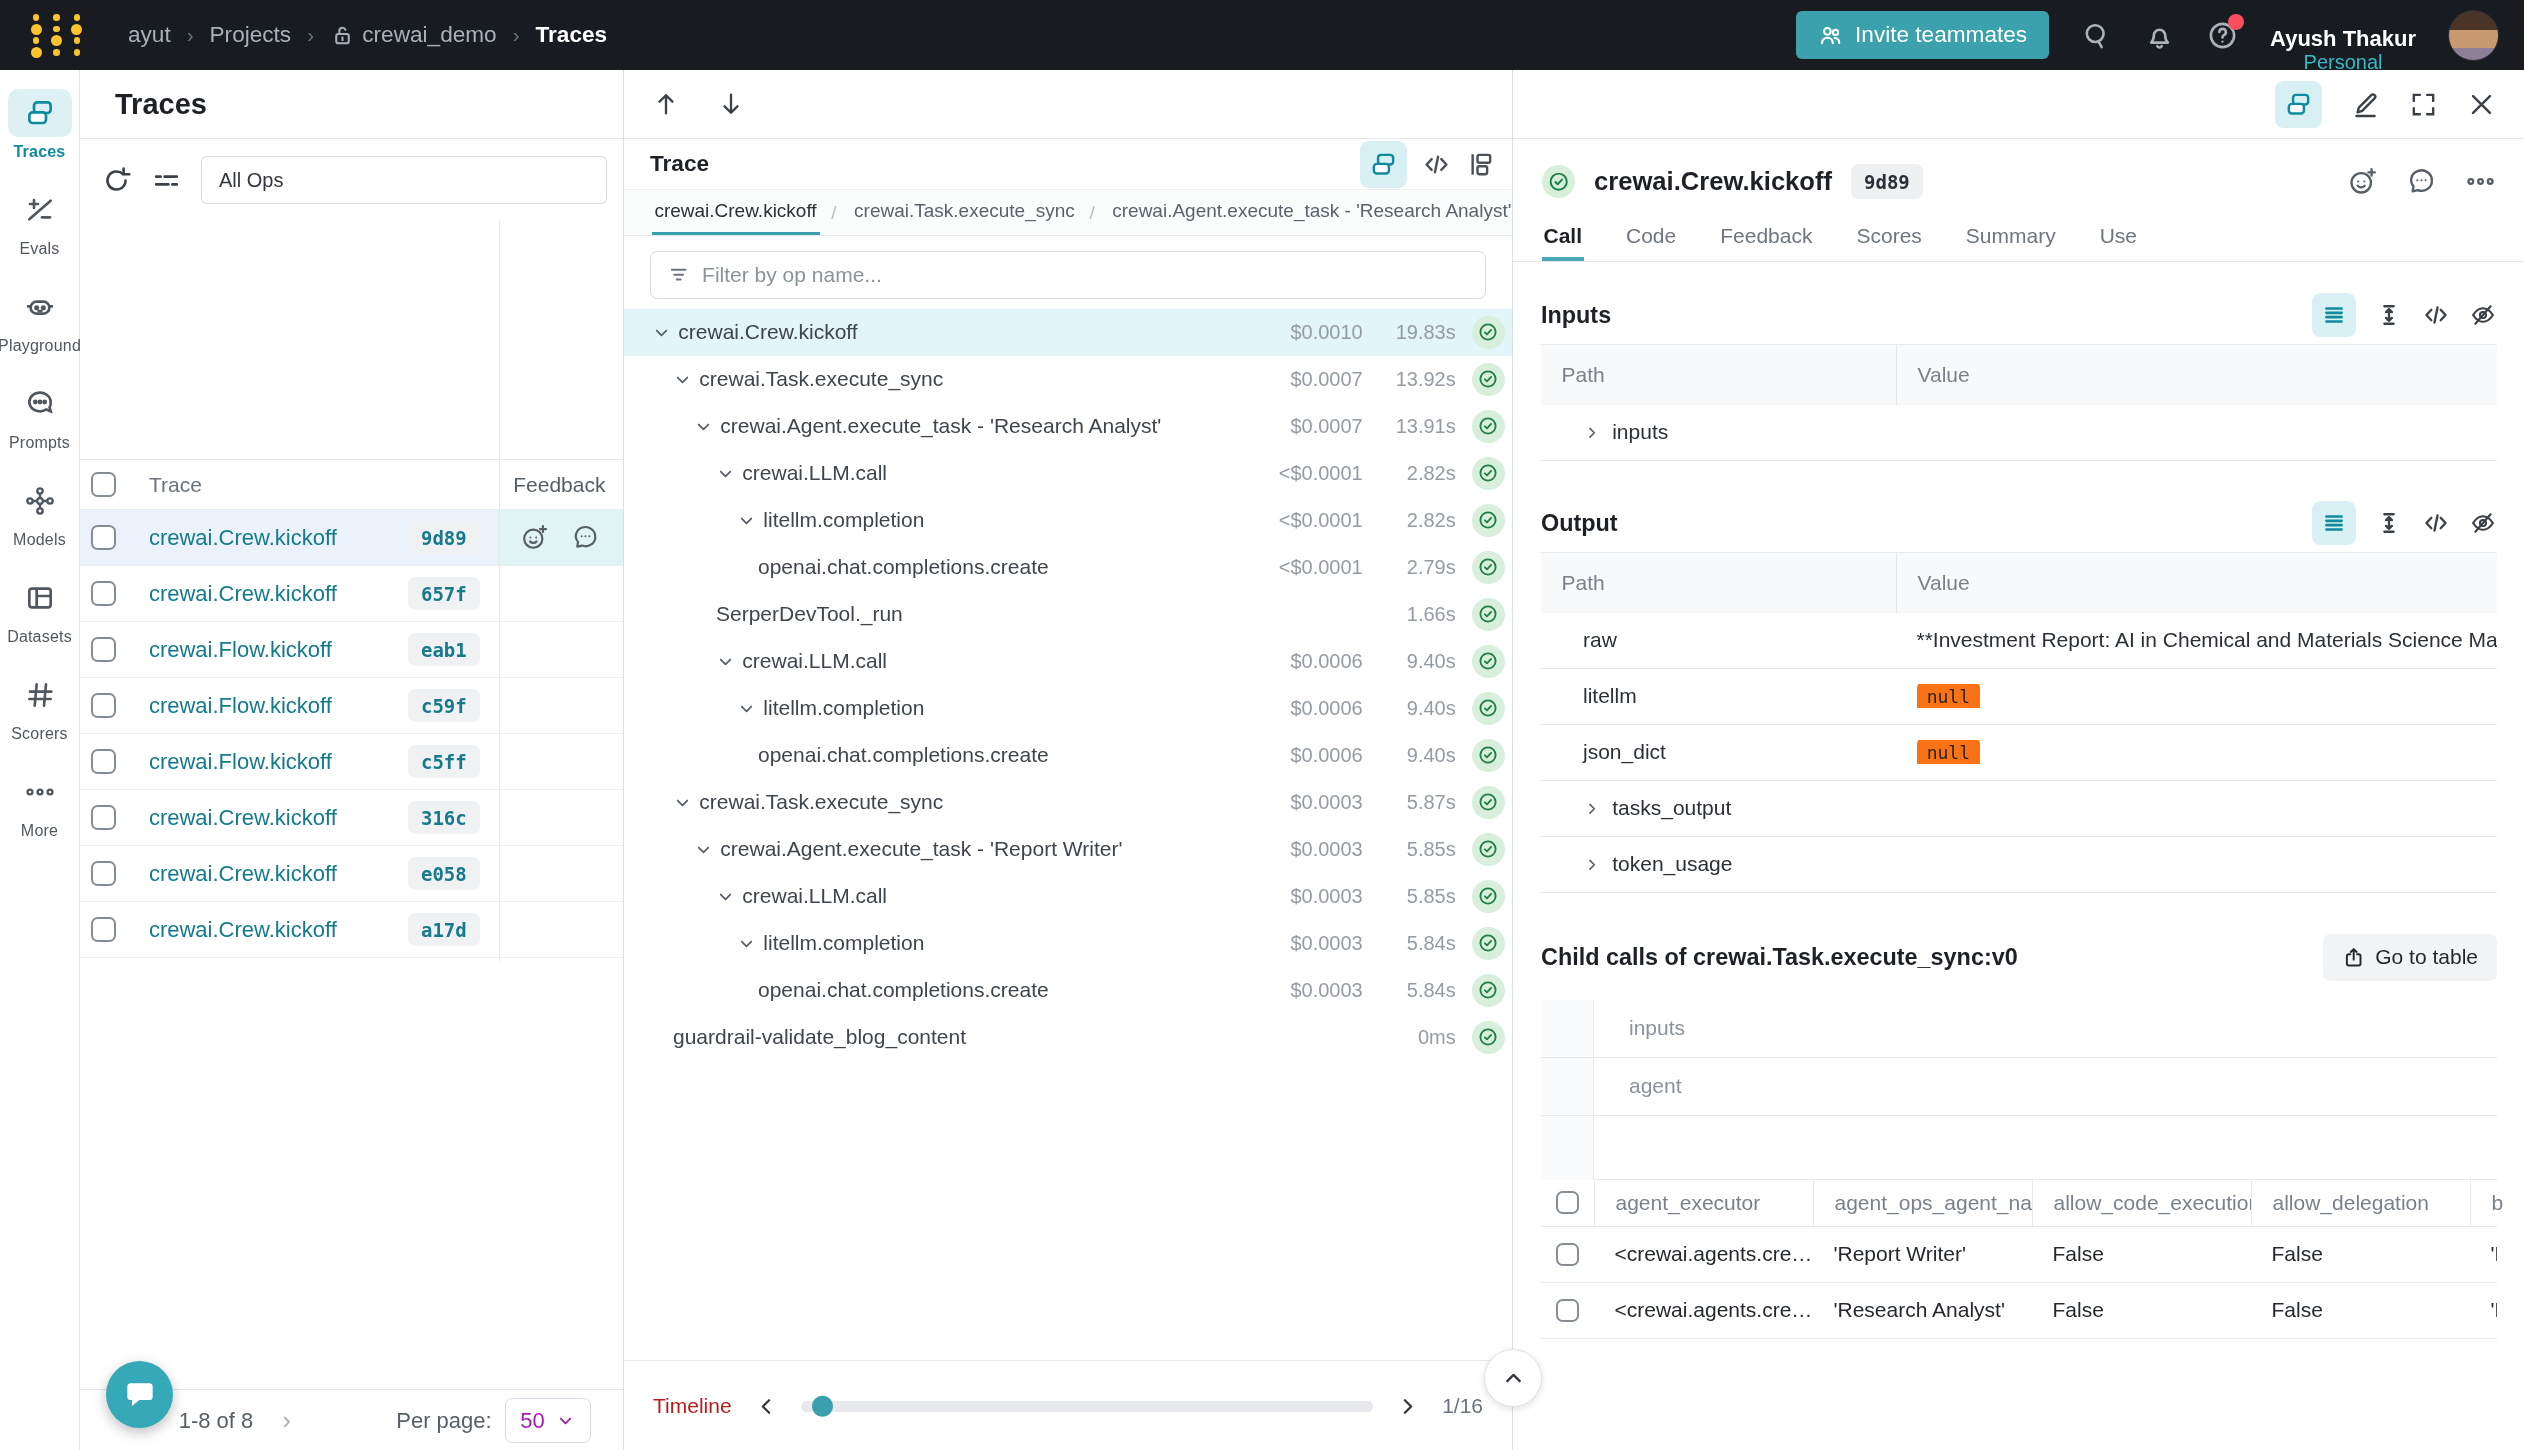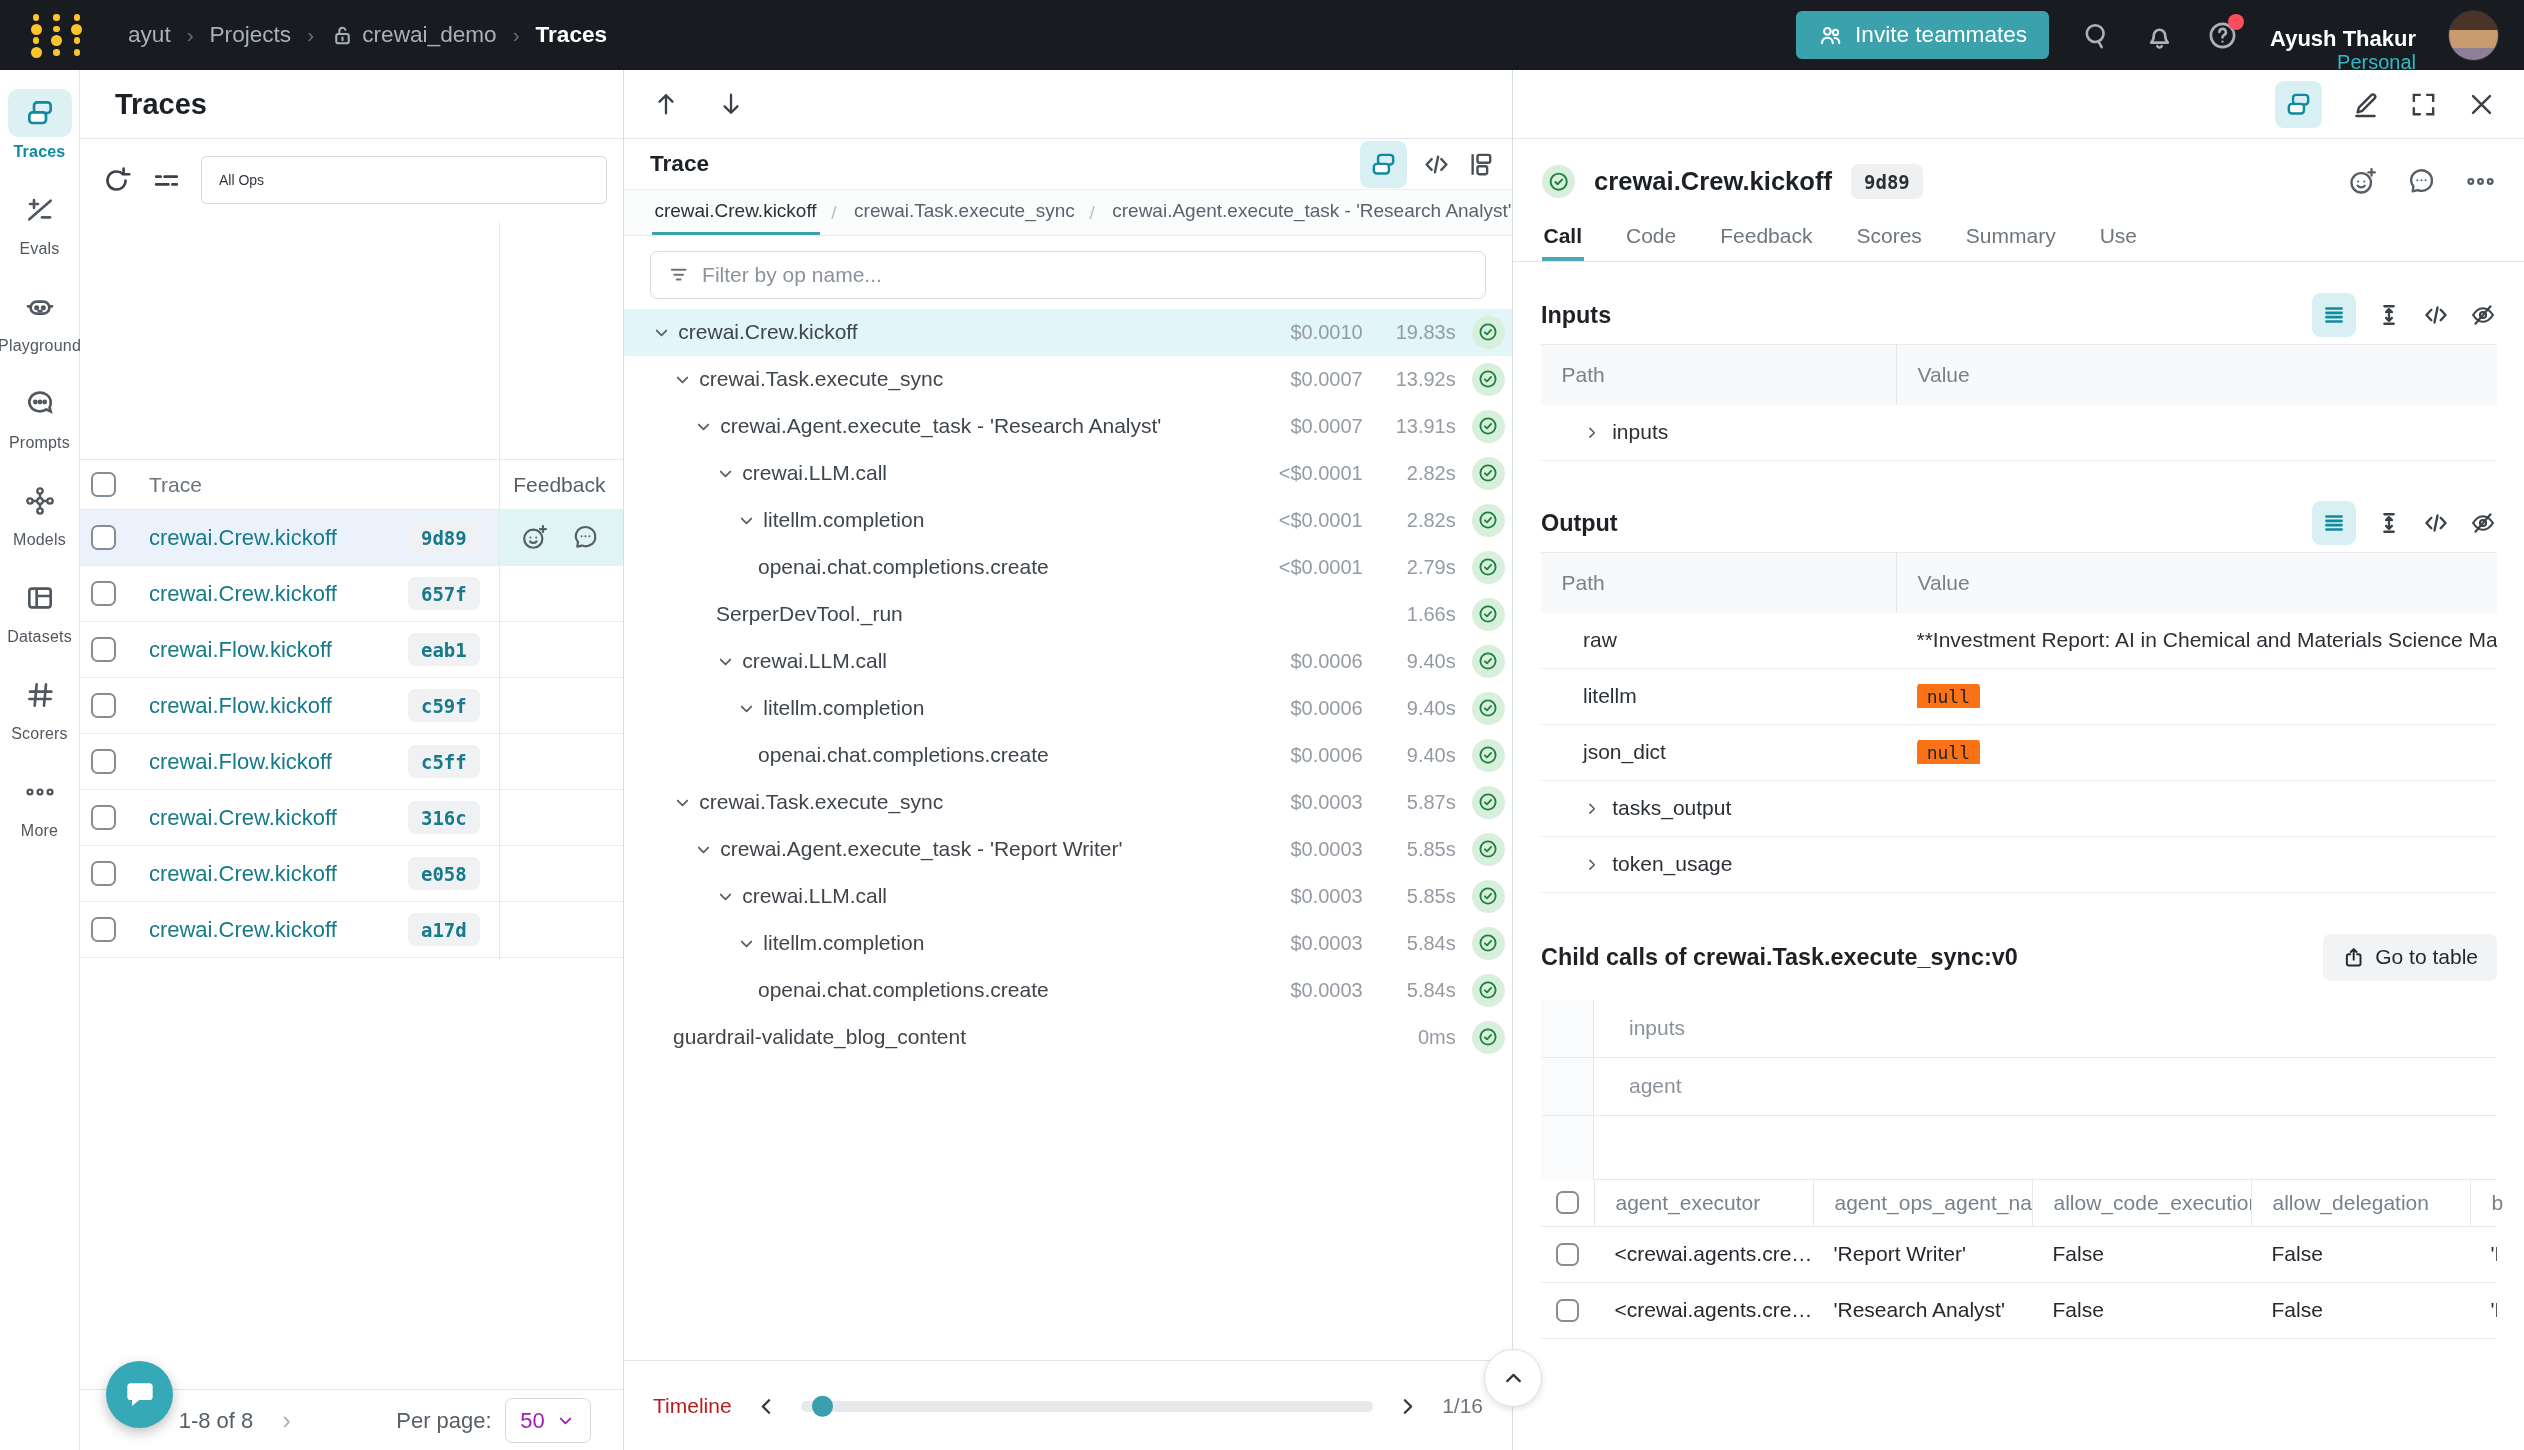--- a/index.html
+++ b/index.html
@@ -12,41 +12,41 @@
   .logo { width:61px; height:47px; display:grid; grid-template-columns:repeat(3,1fr); grid-auto-rows:11.7px; justify-items:center; align-items:center; margin-right:41px; }
   .logo i { border-radius:50%; background:#fcc32d; width:6.6px; height:6.6px; }
   .logo i.b { width:11px; height:11px; }
   .crumb { display:flex; align-items:center; gap:16px; font-size:22.6px; color:#a9b0b8; }
   .crumb .sep { color:#6d747c; font-size:20.5px; }
   .crumb .cur { color:#fff; font-weight:bold; }
   .crumb .proj { display:flex; align-items:center; gap:7.3px; }
   .tb-right { margin-left:auto; display:flex; align-items:center; gap:32px; }
   .invite-btn { background:#3ba1ad; color:#fff; font-size:22.6px; height:48px; border-radius:5.8px; display:flex; align-items:center; gap:11.7px; padding:0 22px; border:none; cursor:pointer; }
   .tb-icon { color:#aab1b9; position:relative; }
-  .tb-user { text-align:right; line-height:1.15;margin-top:30px; }
+  .tb-user { text-align:center; line-height:1.15;margin-top:30px; }
   .tb-user .nm { color:#fff; font-size:22px; font-weight:bold; }
   .tb-user .sc { color:#35b9c8; font-size:20px; }
   .avatar { width:51px; height:51px; border-radius:50%; background:linear-gradient(180deg,#4a3428 0 38%, #c9996f 38% 75%, #8d7f96 75%); border:1.5px solid #2c3036; }
   .reddot { position:absolute; right:-5.8px; top:-5.8px; width:16px; height:16px; border-radius:50%; background:#fb4e5e; }
 
   
   .app { display:flex; height:1381px; }
   .rail { width:80px; border-right:0.7px solid #e2e6ea; padding-top:19px; display:flex; flex-direction:column; align-items:center; gap:22px; flex:none; }
   .rail-item { display:flex; flex-direction:column; align-items:center; gap:5.8px; height:75px; cursor:pointer; color:#50575f; }
   .rail-item .ibox { width:64px; height:48px; border-radius:10.2px; display:flex; align-items:center; justify-content:center; }
   .rail-item.active { color:#0e8b9c; }
   .rail-item.active .ibox { background:#ddf1f5; }
   .rail-item .lbl { font-size:16px; letter-spacing:0.2px; }
   .rail-item.active .lbl { font-weight:bold; }
 
   
   .listpanel { width:544px; border-right:0.7px solid #d9dee3; display:flex; flex-direction:column; flex:none; position:relative; }
   .lp-title { height:69px; border-bottom:0.7px solid #e4e7ea; display:flex; align-items:center; padding-left:35px; font-size:29px; font-weight:bold; color:#1d2126; }
   .lp-toolbar { height:82px; display:flex; align-items:center; padding:0 16px 0 20.5px; gap:19px; color:#3b4147; }
-  .ops-select { flex:1; height:48px; border:1.5px solid #d3d9de; border-radius:5.8px; display:flex; align-items:center; padding:0 17.5px; font-size:14px; color:#33373d; cursor:pointer; }
+  .ops-select { flex:1; height:48px; border:1.5px solid #d3d9de; border-radius:5.8px; display:flex; align-items:center; padding:0 17.5px; font-size:20px; color:#33373d; cursor:pointer; }
   .lp-body { flex:1; position:relative; }
   .lp-vline { position:absolute; left:419px; top:0; width:0.7px; height:740px; background:#e7eaed; }
   .lp-spacer { height:238px; }
   .lp-header { height:51px; border-top:0.7px solid #e7eaed; border-bottom:0.7px solid #e7eaed; display:flex; align-items:center; color:#6b737c; font-size:21px; }
   .lp-row { height:56px; border-bottom:0.7px solid #ebeef1; display:flex; align-items:center; cursor:pointer; }
   .cell-check { width:47px; display:flex; justify-content:center; align-self:stretch; align-items:center; }
   .cbx { width:25px; height:25px; border:2.2px solid #858d95; border-radius:6.6px; background:#fff; }
   .cell-trace { width:371px; align-self:stretch; display:flex; align-items:center; padding-left:22px; }
   .cell-fb { width:126px; align-self:stretch; display:flex; align-items:center; justify-content:center; gap:22px; color:#565e66; }
   .lp-row .op-link { color:#147a8c; font-size:22px; }

